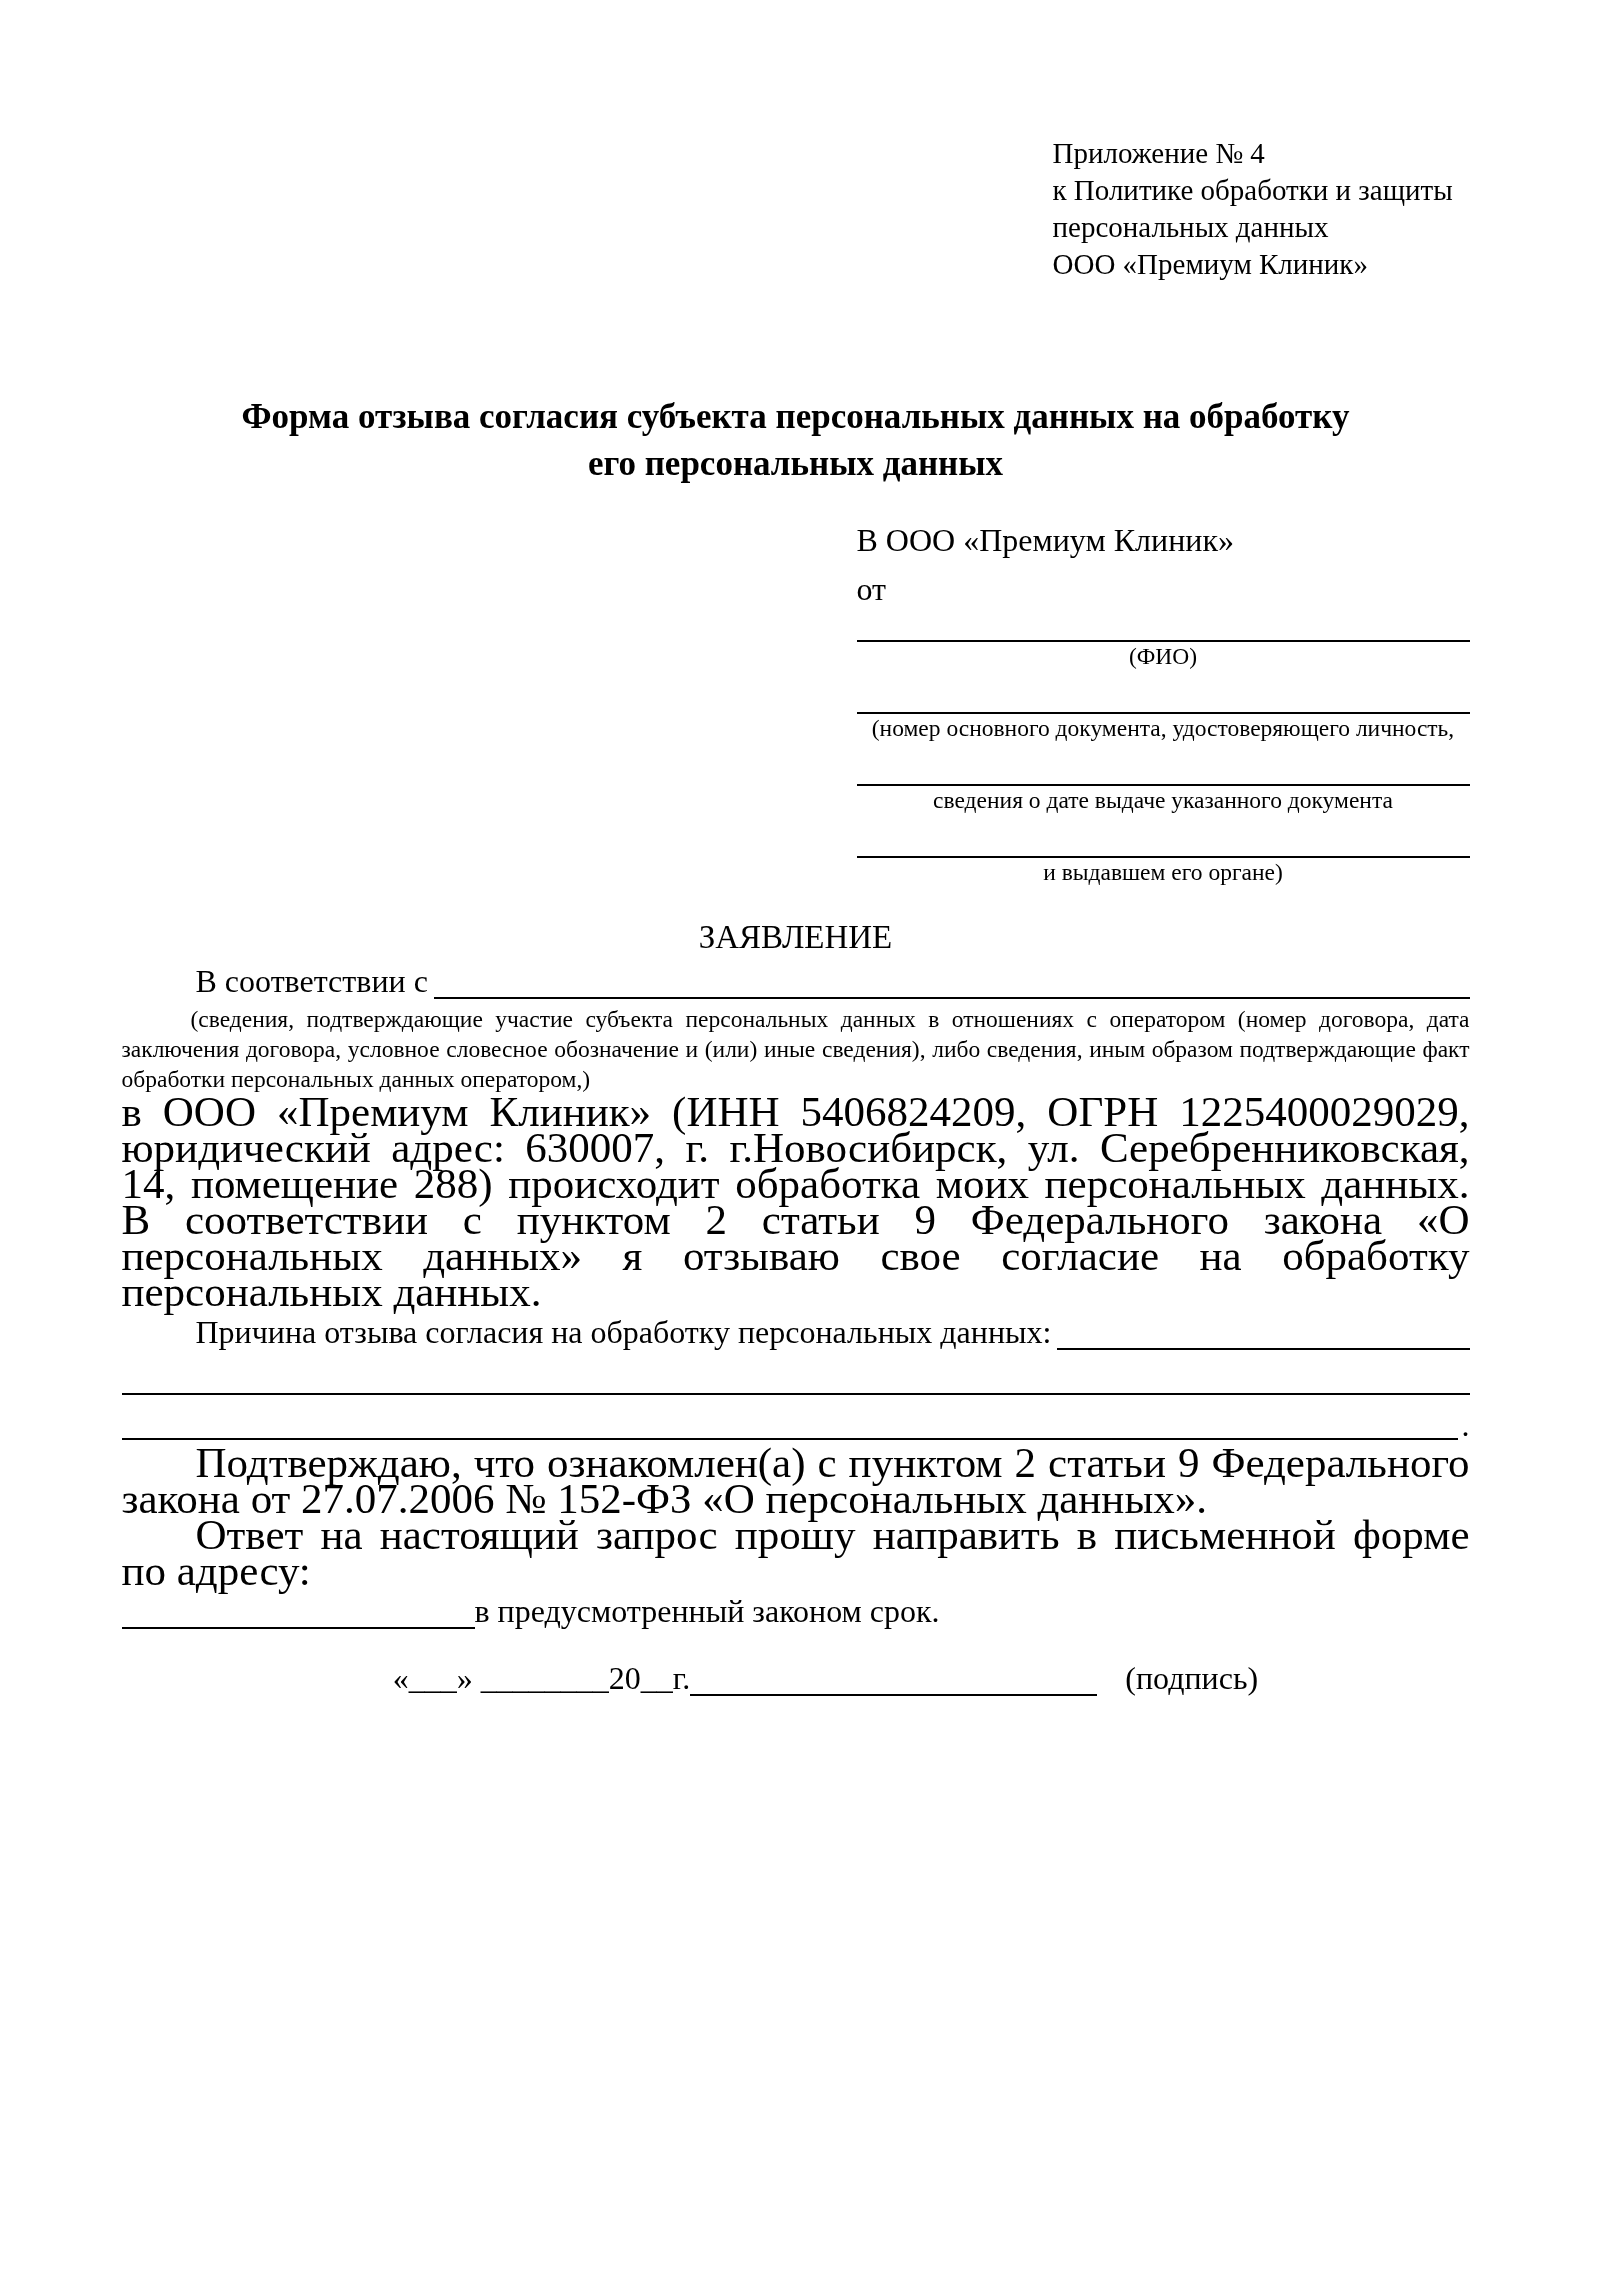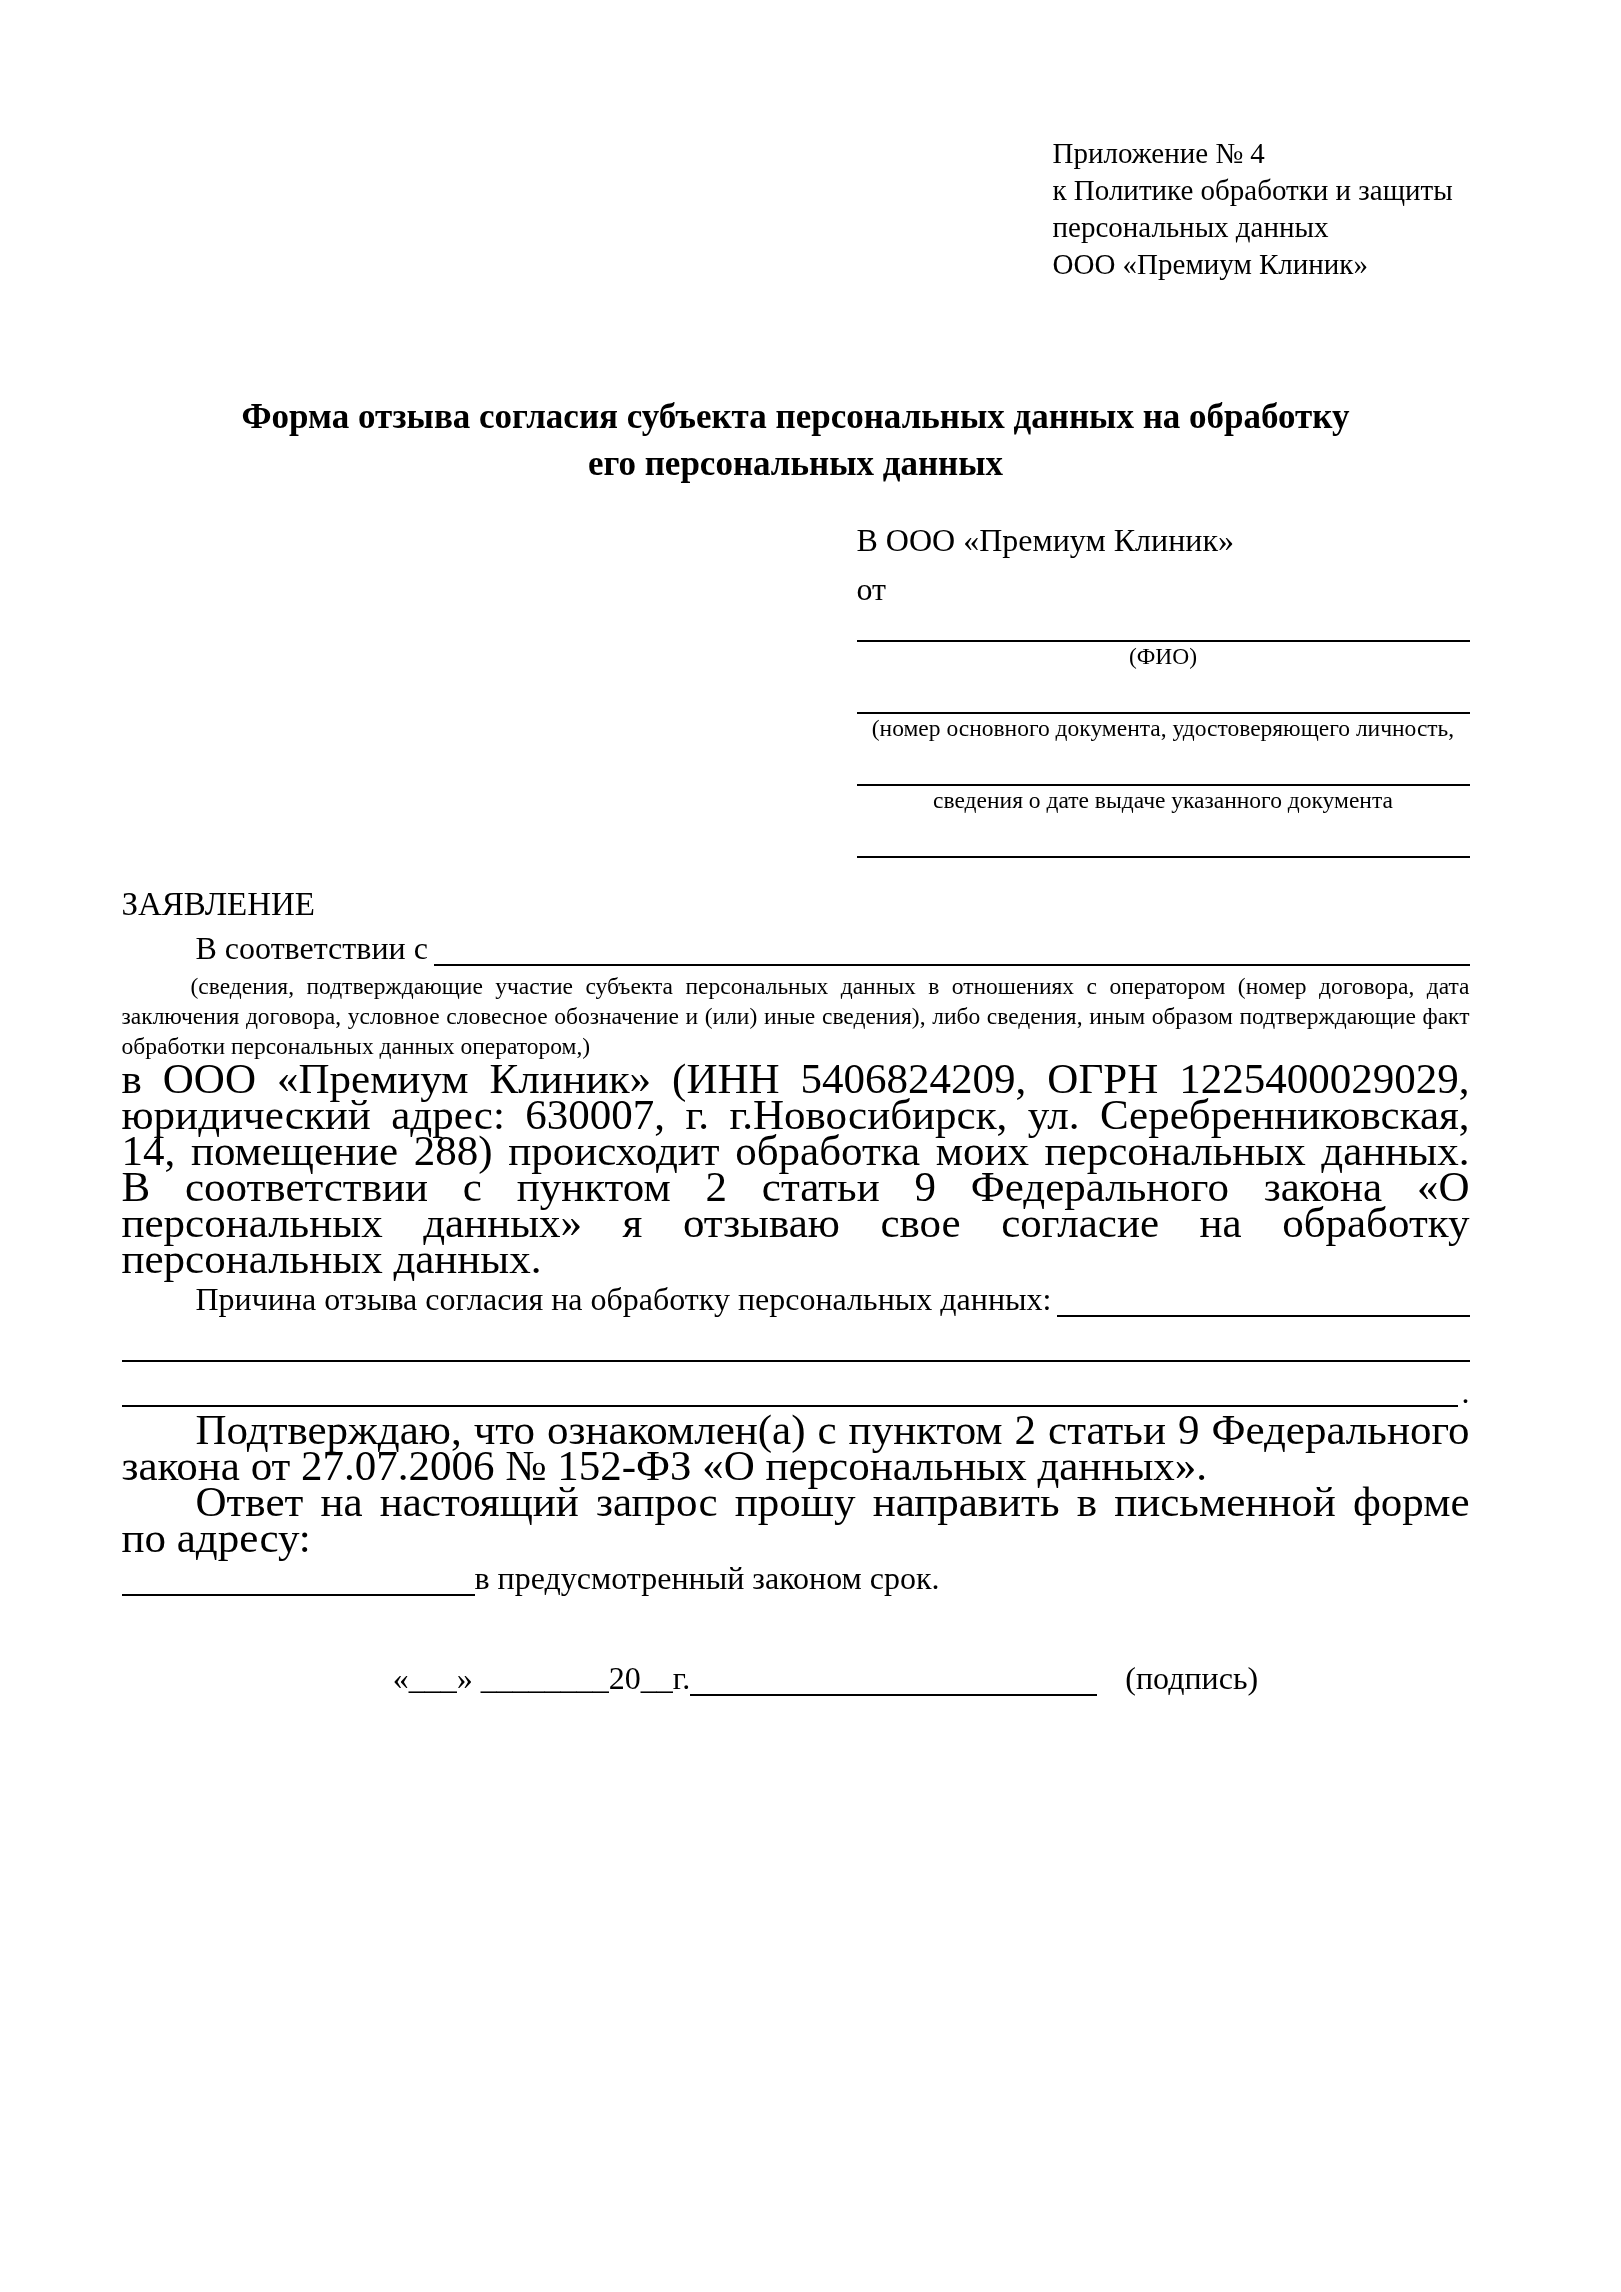--- a/index.html
+++ b/index.html
@@ -49,20 +49,21 @@
   .a-line.first { height: 25.5px; }
   .a-caption {
     text-align: center;
     font-size: 23.5px;
     line-height: 29px;
     height: 33px;
   }
   
   .statement-heading {
     margin-top: 25.5px;
+    text-align: center;
     font-size: 33px;
     line-height: 43px;
   }
   .rule-row {
     display: flex;
     align-items: flex-end;
     font-size: 32px;
     line-height: 45px;
   }
   .indent { width: 74px; flex: 0 0 74px; }
@@ -148,20 +149,21 @@
     <div class="a-line first"></div>
     <div class="a-caption">(ФИО)</div>
 
     <div class="a-line"></div>
     <div class="a-caption">(номер основного документа, удостоверяющего личность,</div>
 
     <div class="a-line"></div>
     <div class="a-caption">сведения о дате выдаче указанного документа</div>
 
     <div class="a-line"></div>
+    <div class="a-caption">и выдавшем его органе)</div>
   </div>
 
   <div class="statement-heading">ЗАЯВЛЕНИЕ</div>
 
   <div class="rule-row">
     <span class="indent"></span>
     <span>В соответствии с</span>
     <span class="fill"></span>
   </div>
 

